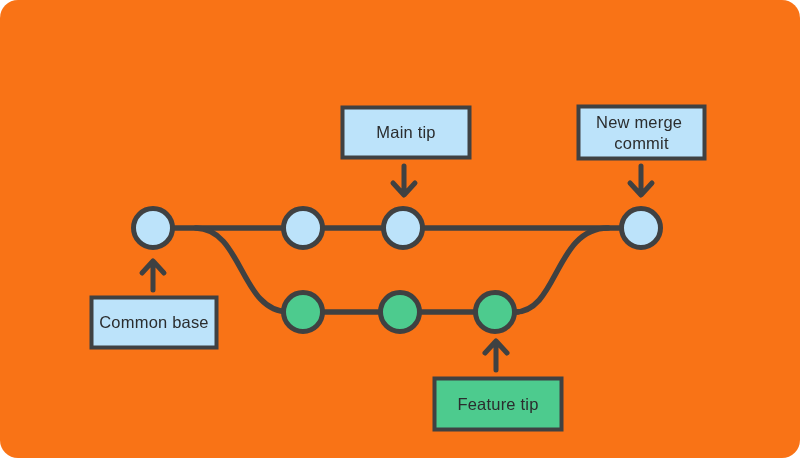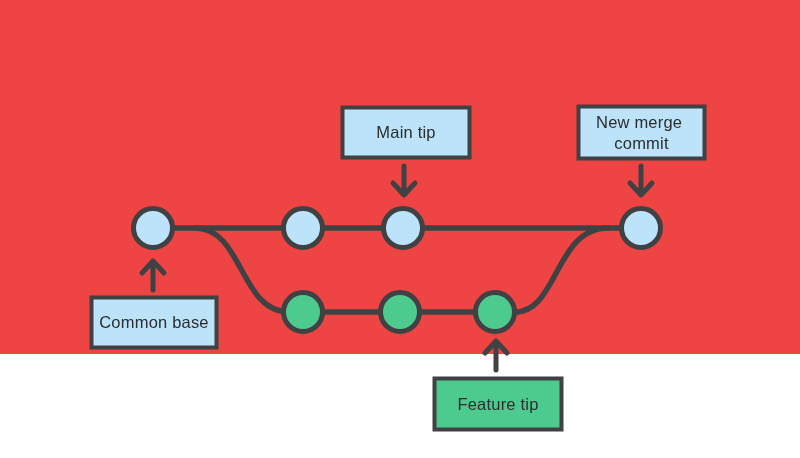--- a/index.html
+++ b/index.html
@@ -7,22 +7,23 @@
     padding: 0;
     width: 800px;
     height: 458px;
     background: #ffffff;
     overflow: hidden;
     font-family: "Liberation Sans", sans-serif;
   }
   .canvas {
     position: relative;
     width: 800px;
-    height: 354px;
-    background: #ef4444;
+    height: 458px;
+    background: #f97316;
+    border-radius: 18px;
   }
   svg { display: block; }
   .branch-path {
     fill: none;
     stroke-width: 5.5;
     stroke-linecap: round;
   }
   .arrow-path {
     fill: none;
     stroke-width: 5;

